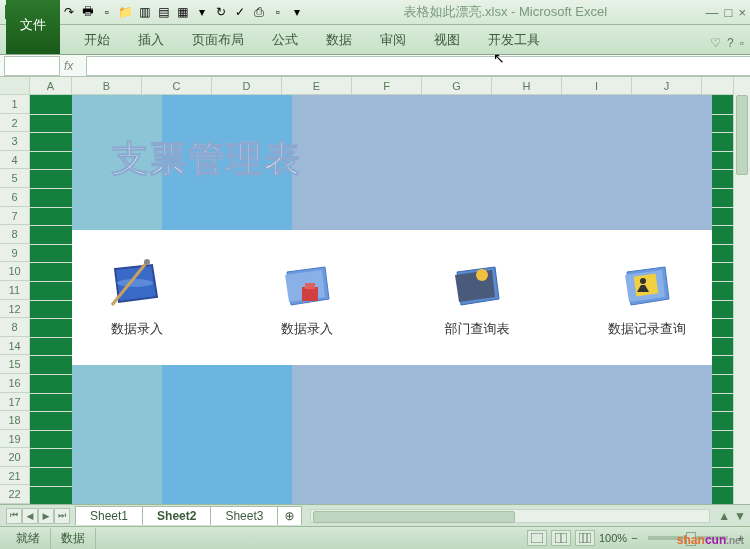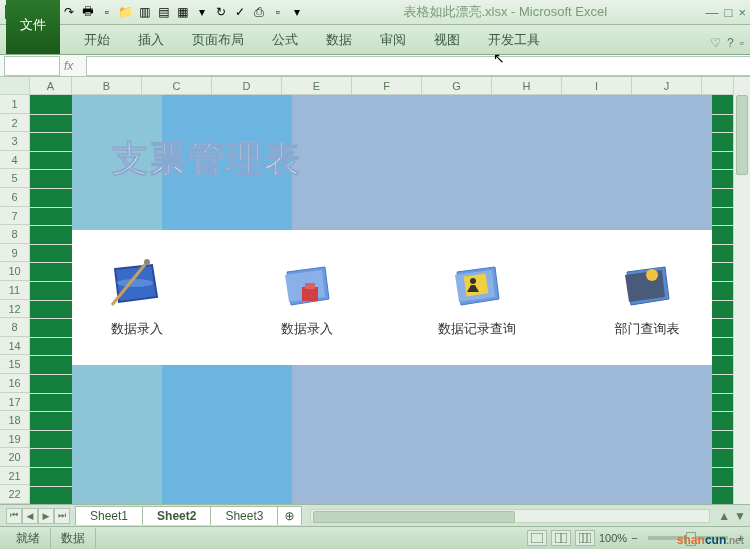--- a/index.html
+++ b/index.html
@@ -49,21 +49,21 @@
 .hscroll::before{content:"";position:absolute;left:2px;top:1px;width:200px;height:10px;background:#c0d5c0;border:1px solid #a5c0a5;border-radius:2px}
 .status-bar{height:23px;background:linear-gradient(#d5e8d5,#c0d8c0);display:flex;align-items:center;padding:0 6px;border-top:1px solid #9db89d}
 .status-cell{padding:2px 10px;border-right:1px solid #a5c0a5;color:#3a5a3a}
 .status-right{margin-left:auto;display:flex;align-items:center;gap:4px}
 .view-btn{width:20px;height:16px;border:1px solid #a5c0a5;background:#e0ece0;cursor:pointer;display:flex;align-items:center;justify-content:center}
 .zoom-slider{width:80px;height:4px;background:#a5c0a5;position:relative;margin:0 6px}
 .zoom-slider::after{content:"";position:absolute;left:38px;top:-4px;width:8px;height:12px;background:#d0e0d0;border:1px solid #8aa88a}
 .zoom-txt{color:#3a5a3a;font-size:11px}
 .watermark{position:absolute;right:6px;bottom:2px;font-size:14px;font-weight:bold}
 .watermark .s1{color:#e07030}
-.watermark .s2{color:#0c4a6e}
+.watermark .s2{color:#a21caf}
 .watermark .s3{color:#888;font-size:10px}
 .cursor{position:absolute;left:493px;top:50px;font-size:14px;color:#000;pointer-events:none;z-index:100}
 </style>
 </head>
 <body>
 
 <div class="titlebar">
   <div class="tb-icons">
     <span class="tb-ico">
         <svg width="14" height="14">
@@ -222,38 +222,38 @@
                   <path d="M8 18 L45 13 L48 40 L12 45 Z" fill="#8ab0e8"></path>
                   <rect x="25" y="30" width="16" height="14" fill="#d04040"></rect>
                   <rect x="28" y="26" width="10" height="6" fill="#e06060"></rect>
                 </svg>
               </div>
               <div class="menu-label">数据录入</div>
             </div>
             <div class="menu-item">
               <div class="menu-icon">
                 <svg width="60" height="55">
+                  <path d="M10 15 L48 10 L52 42 L14 48 Z" fill="#5a8ad0" stroke="#3a6ab0"></path>
+                  <path d="M8 18 L45 13 L48 40 L12 45 Z" fill="#4a5a7a"></path>
+                  <circle cx="35" cy="18" r="6" fill="#f0c040"></circle>
+                </svg>
+              </div>
+              <div class="menu-label">部门查询表</div>
+            </div>
+            <div class="menu-item">
+              <div class="menu-icon">
+                <svg width="60" height="55">
                   <path d="M10 15 L48 10 L52 42 L14 48 Z" fill="#6a9ae0" stroke="#4a7ac0"></path>
                   <path d="M8 18 L45 13 L48 40 L12 45 Z" fill="#8ab0e8"></path>
                   <rect x="18" y="18" width="22" height="20" fill="#f0d040" transform="rotate(-8 29 28)"></rect>
                   <circle cx="26" cy="24" r="3" fill="#333"></circle>
                   <path d="M24 28 L28 28 L32 35 L20 35 Z" fill="#333"></path>
                 </svg>
               </div>
               <div class="menu-label">数据记录查询</div>
-            </div>
-            <div class="menu-item">
-              <div class="menu-icon">
-                <svg width="60" height="55">
-                  <path d="M10 15 L48 10 L52 42 L14 48 Z" fill="#5a8ad0" stroke="#3a6ab0"></path>
-                  <path d="M8 18 L45 13 L48 40 L12 45 Z" fill="#4a5a7a"></path>
-                  <circle cx="35" cy="18" r="6" fill="#f0c040"></circle>
-                </svg>
-              </div>
-              <div class="menu-label">部门查询表</div>
             </div>
           </div>
       </div>
     </div>
   </div>
   <div class="vscroll">
     <div class="vs-thumb"></div>
   </div>
 </div>
 

